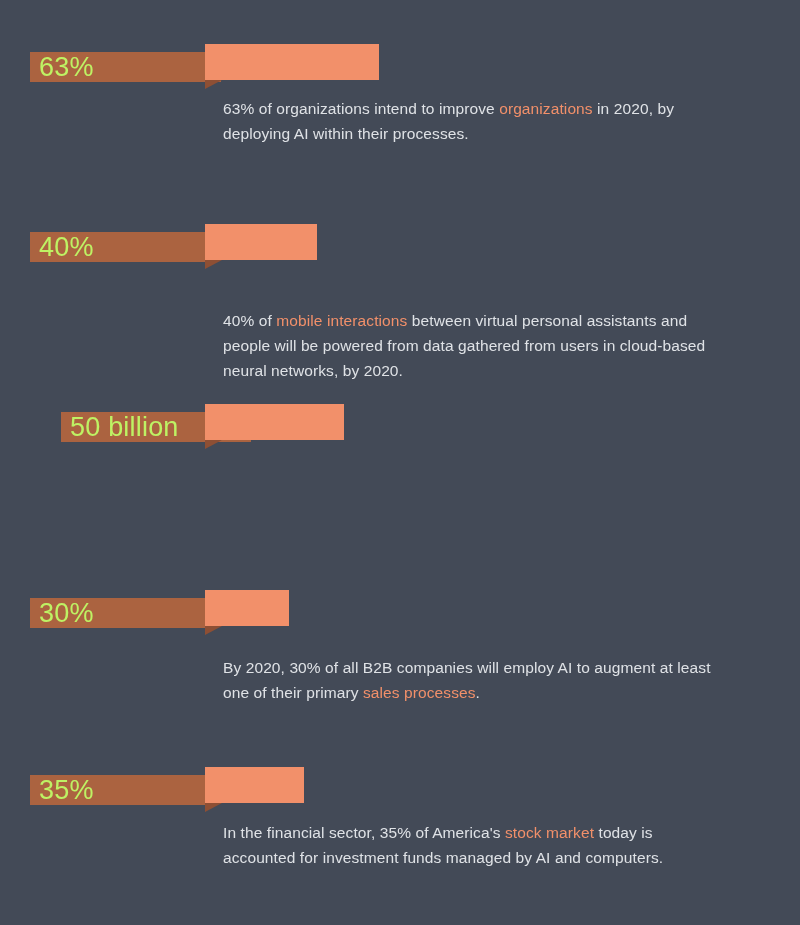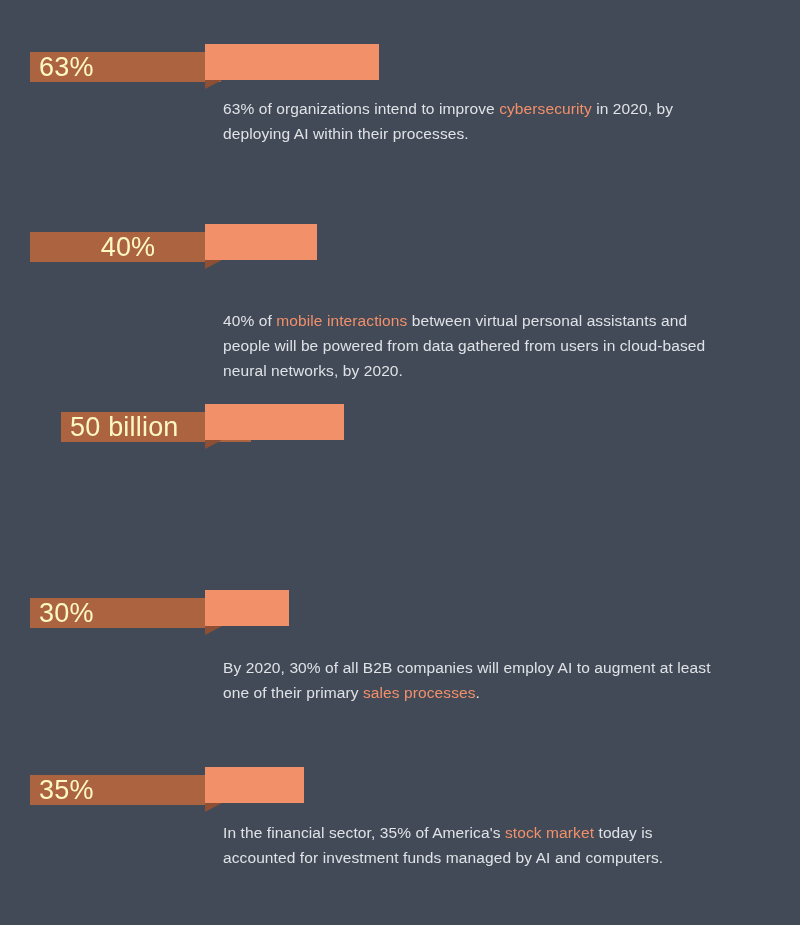--- a/index.html
+++ b/index.html
@@ -36,21 +36,21 @@
     position: absolute;
     left: 30px;
     top: 16px;
     height: 30px;
     background: #ab6340;
     display: flex;
     align-items: center;
   }
 
   .bar-value {
-    color: #fef9c3;
+    color: #bef264;
     font-size: 27px;
     font-weight: 400;
     line-height: 1;
     padding-left: 9px;
     white-space: nowrap;
     letter-spacing: 0.2px;
   }
 
   
   .bar-light {
@@ -90,25 +90,25 @@
 
 <div id="infographic">
     <div class="stat-block" style="top: 36px;">
       <div class="bar-group">
         <div class="bar-dark" style="width: 191px;">
           <span class="bar-value">63%</span>
         </div>
         <div class="bar-light" style="width: 174px;"></div>
         <div class="bar-fold"></div>
       </div>
-      <div class="stat-text" style="top: 60px;"><span>63% of organizations intend to improve </span><span class="hl">cybersecurity</span><span> in 2020, by deploying AI within their processes.</span></div>
+      <div class="stat-text" style="top: 60px;"><span>63% of organizations intend to improve </span><span class="hl">organizations</span><span> in 2020, by deploying AI within their processes.</span></div>
     </div>
     <div class="stat-block" style="top: 216px;">
       <div class="bar-group">
-        <div class="bar-dark" style="width: 187px; justify-content: center;">
+        <div class="bar-dark" style="width: 187px;">
           <span class="bar-value">40%</span>
         </div>
         <div class="bar-light" style="width: 112px;"></div>
         <div class="bar-fold"></div>
       </div>
       <div class="stat-text" style="top: 55px; margin-top: 37px;"><span>40% of </span><span class="hl">mobile interactions</span><span> between virtual personal assistants and people will be powered from data gathered from users in cloud-based neural networks, by 2020.</span></div>
     </div>
     <div class="stat-block" style="top: 396px;">
       <div class="bar-group">
         <div class="bar-dark" style="width: 190px; margin-left: 31px;">

